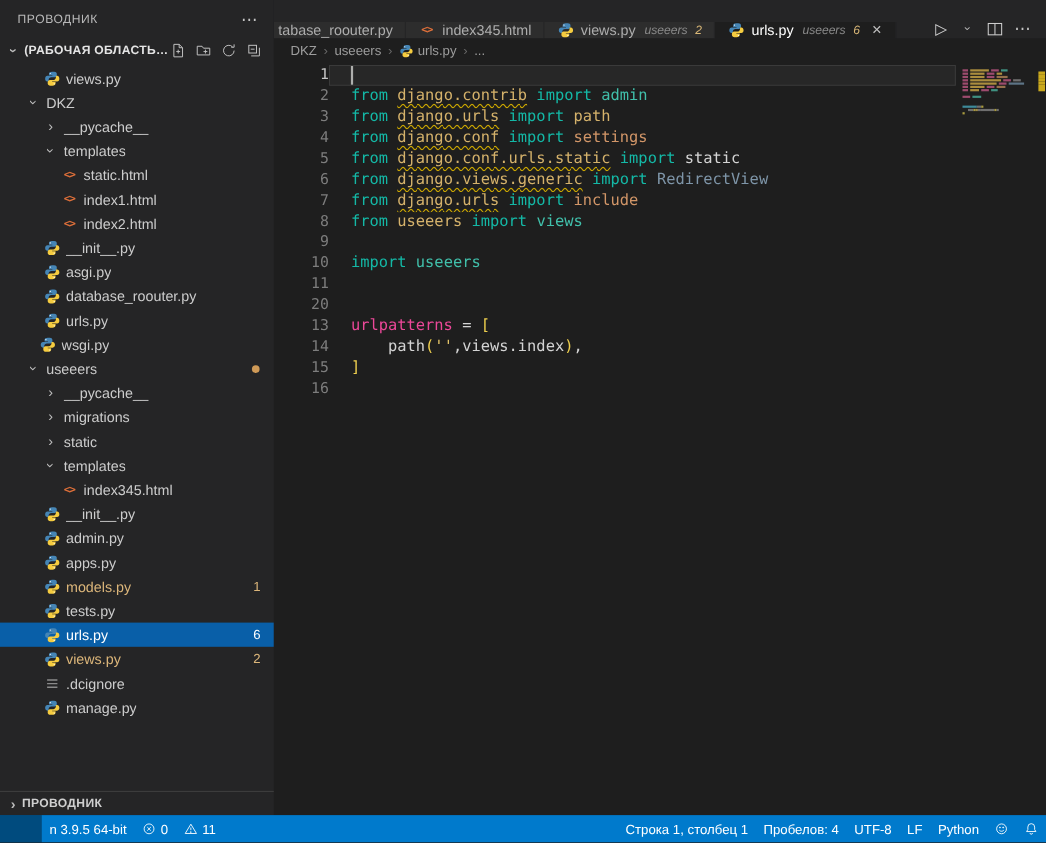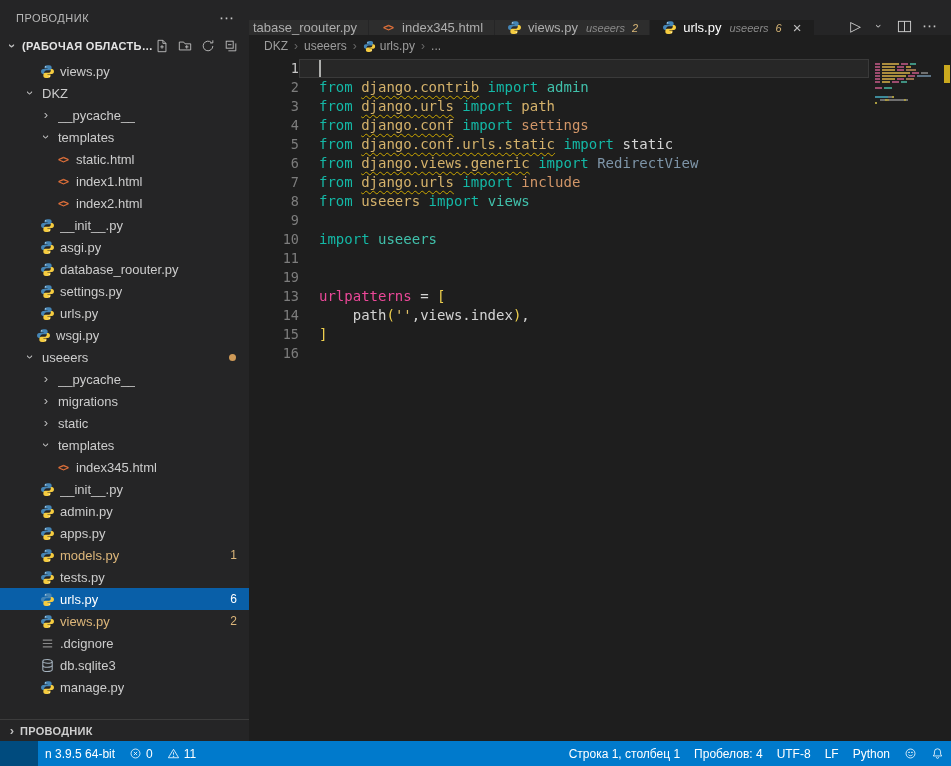--- a/index.html
+++ b/index.html
@@ -205,31 +205,20 @@
           </div>
           <div class="tree-row" style="padding-left: 38px;">
             <span class="ficon">
               <svg viewBox="0 0 16 16">
                 <path fill="#4585b5" d="M7.9 1.2c-2 0-3.1.9-3.1 2.1v1.5h3.3v.5H3.3C2 5.3 1.1 6.4 1.1 8c0 1.6.9 2.7 2.2 2.7h1.2V9.2c0-1.4 1.2-2.5 2.6-2.5h3.2c1.2 0 2.1-1 2.1-2.2V3.3c0-1.2-1.1-2.1-2.5-2.1z"></path>
                 <circle fill="#fff" cx="6.1" cy="3" r="0.6"></circle>
                 <path fill="#f5cc40" d="M8.1 14.8c2 0 3.1-.9 3.1-2.1v-1.5H7.9v-.5h4.8c1.3 0 2.2-1.1 2.2-2.7 0-1.6-.9-2.7-2.2-2.7h-1.2v1.5c0 1.4-1.2 2.5-2.6 2.5H5.7c-1.2 0-2.1 1-2.1 2.2v1.2c0 1.2 1.1 2.1 2.5 2.1z"></path>
                 <circle fill="#fff" cx="9.9" cy="13" r="0.6"></circle>
               </svg>
             </span>
-            <span class="tree-label">settings.py</span>
-          </div>
-          <div class="tree-row" style="padding-left: 38px;">
-            <span class="ficon">
-              <svg viewBox="0 0 16 16">
-                <path fill="#4585b5" d="M7.9 1.2c-2 0-3.1.9-3.1 2.1v1.5h3.3v.5H3.3C2 5.3 1.1 6.4 1.1 8c0 1.6.9 2.7 2.2 2.7h1.2V9.2c0-1.4 1.2-2.5 2.6-2.5h3.2c1.2 0 2.1-1 2.1-2.2V3.3c0-1.2-1.1-2.1-2.5-2.1z"></path>
-                <circle fill="#fff" cx="6.1" cy="3" r="0.6"></circle>
-                <path fill="#f5cc40" d="M8.1 14.8c2 0 3.1-.9 3.1-2.1v-1.5H7.9v-.5h4.8c1.3 0 2.2-1.1 2.2-2.7 0-1.6-.9-2.7-2.2-2.7h-1.2v1.5c0 1.4-1.2 2.5-2.6 2.5H5.7c-1.2 0-2.1 1-2.1 2.2v1.2c0 1.2 1.1 2.1 2.5 2.1z"></path>
-                <circle fill="#fff" cx="9.9" cy="13" r="0.6"></circle>
-              </svg>
-            </span>
             <span class="tree-label">urls.py</span>
           </div>
           <div class="tree-row" style="padding-left: 34px;">
             <span class="ficon">
               <svg viewBox="0 0 16 16">
                 <path fill="#4585b5" d="M7.9 1.2c-2 0-3.1.9-3.1 2.1v1.5h3.3v.5H3.3C2 5.3 1.1 6.4 1.1 8c0 1.6.9 2.7 2.2 2.7h1.2V9.2c0-1.4 1.2-2.5 2.6-2.5h3.2c1.2 0 2.1-1 2.1-2.2V3.3c0-1.2-1.1-2.1-2.5-2.1z"></path>
                 <circle fill="#fff" cx="6.1" cy="3" r="0.6"></circle>
                 <path fill="#f5cc40" d="M8.1 14.8c2 0 3.1-.9 3.1-2.1v-1.5H7.9v-.5h4.8c1.3 0 2.2-1.1 2.2-2.7 0-1.6-.9-2.7-2.2-2.7h-1.2v1.5c0 1.4-1.2 2.5-2.6 2.5H5.7c-1.2 0-2.1 1-2.1 2.2v1.2c0 1.2 1.1 2.1 2.5 2.1z"></path>
                 <circle fill="#fff" cx="9.9" cy="13" r="0.6"></circle>
               </svg>
@@ -341,30 +330,20 @@
             <span class="tree-label">views.py</span>
             <span class="tree-badge">2</span>
           </div>
           <div class="tree-row" style="padding-left: 38px;">
             <span class="ficon">
               <svg viewBox="0 0 16 16" stroke="#8a8a8a" stroke-width="1.3">
                 <path d="M3 4.5h10M3 8h10M3 11.5h10"></path>
               </svg>
             </span>
             <span class="tree-label">.dcignore</span>
-          </div>
-          <div class="tree-row" style="padding-left: 38px;">
-            <span class="ficon">
-              <svg viewBox="0 0 16 16" fill="none" stroke="#a6b4bf" stroke-width="1.1">
-                <ellipse cx="8" cy="3.6" rx="5" ry="1.9"></ellipse>
-                <path d="M3 3.6v8.8c0 1.1 2.2 1.9 5 1.9s5-.8 5-1.9V3.6"></path>
-                <path d="M3 8c0 1.1 2.2 1.9 5 1.9S13 9.1 13 8"></path>
-              </svg>
-            </span>
-            <span class="tree-label">db.sqlite3</span>
           </div>
           <div class="tree-row" style="padding-left: 38px;">
             <span class="ficon">
               <svg viewBox="0 0 16 16">
                 <path fill="#4585b5" d="M7.9 1.2c-2 0-3.1.9-3.1 2.1v1.5h3.3v.5H3.3C2 5.3 1.1 6.4 1.1 8c0 1.6.9 2.7 2.2 2.7h1.2V9.2c0-1.4 1.2-2.5 2.6-2.5h3.2c1.2 0 2.1-1 2.1-2.2V3.3c0-1.2-1.1-2.1-2.5-2.1z"></path>
                 <circle fill="#fff" cx="6.1" cy="3" r="0.6"></circle>
                 <path fill="#f5cc40" d="M8.1 14.8c2 0 3.1-.9 3.1-2.1v-1.5H7.9v-.5h4.8c1.3 0 2.2-1.1 2.2-2.7 0-1.6-.9-2.7-2.2-2.7h-1.2v1.5c0 1.4-1.2 2.5-2.6 2.5H5.7c-1.2 0-2.1 1-2.1 2.2v1.2c0 1.2 1.1 2.1 2.5 2.1z"></path>
                 <circle fill="#fff" cx="9.9" cy="13" r="0.6"></circle>
               </svg>
             </span>
@@ -492,21 +471,21 @@
             </div>
             <div class="code-line">
               <span class="ln">10</span>
               <span class="lc"><span class="tok-kw">import</span><span class="tok-pl"> </span><span class="tok-teal">useeers</span></span>
             </div>
             <div class="code-line">
               <span class="ln">11</span>
               <span class="lc"></span>
             </div>
             <div class="code-line">
-              <span class="ln">19</span>
+              <span class="ln">20</span>
               <span class="lc"></span>
             </div>
             <div class="code-line">
               <span class="ln">13</span>
               <span class="lc"><span class="tok-var">urlpatterns</span><span class="tok-pl"> = </span><span class="tok-brk">[</span></span>
             </div>
             <div class="code-line">
               <span class="ln">14</span>
               <span class="lc"><span class="tok-pl">    </span><span class="tok-pl">path</span><span class="tok-brk">(</span><span class="tok-str">''</span><span class="tok-pl">,</span><span class="tok-pl">views.index</span><span class="tok-brk">)</span><span class="tok-pl">,</span></span>
             </div>

